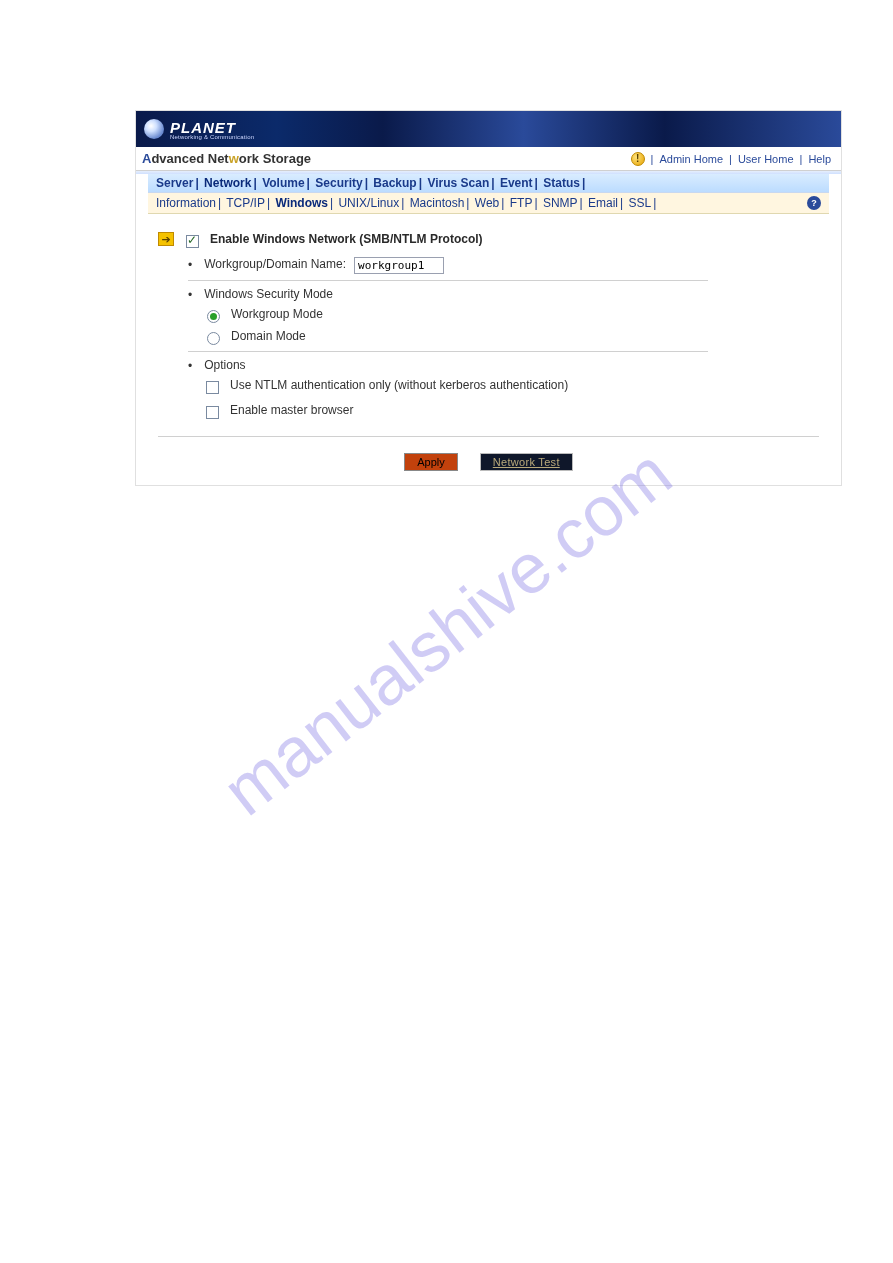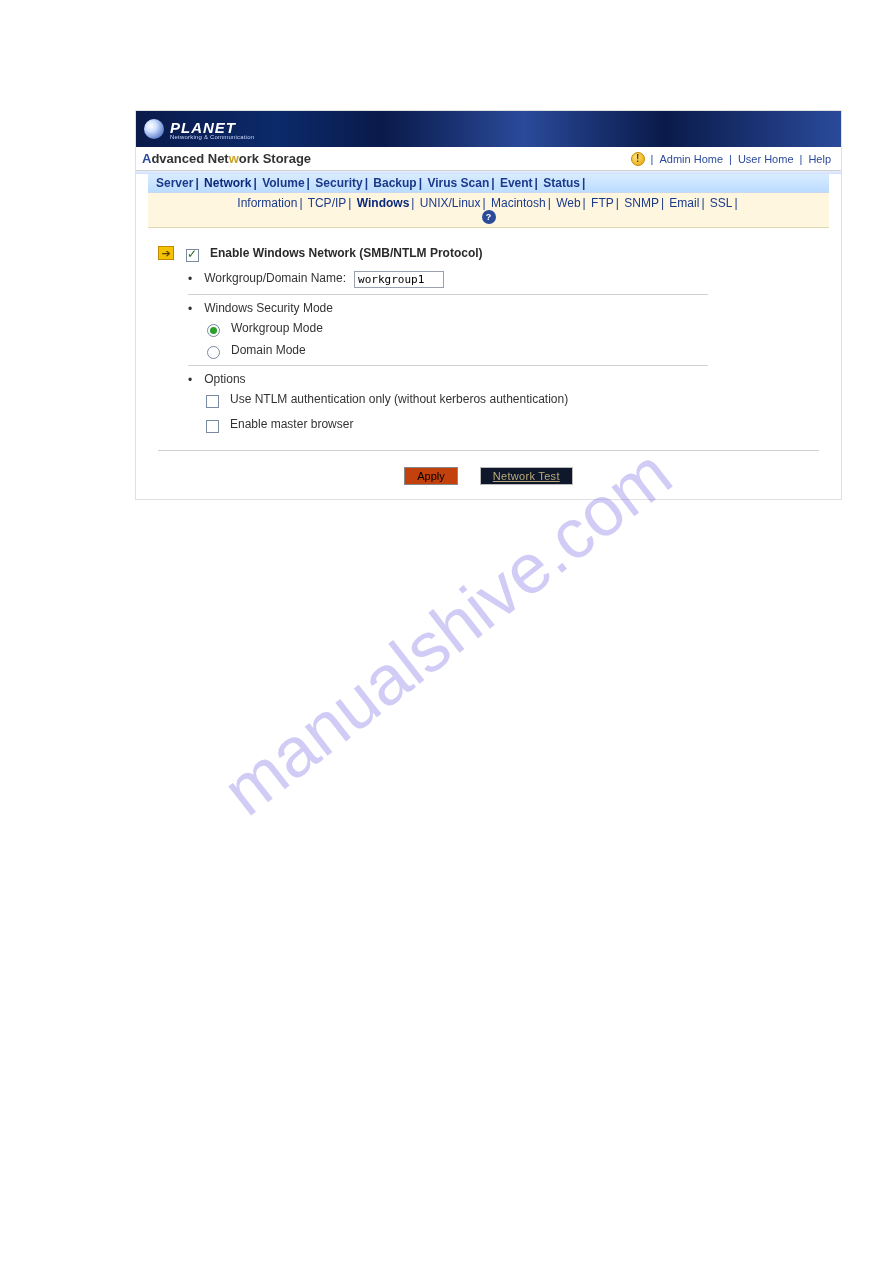--- a/index.html
+++ b/index.html
@@ -56,21 +56,21 @@
   .grad-line { height:3px; background:linear-gradient(180deg,#e6eefc,#cfe0ff); }
   .panel { background:#fff; padding:0; }
   .tabs1 {
     background:linear-gradient(180deg,#d9ecff,#bcdcff);
     padding:2px 8px; font-size:12px; color:#1a3a8a; font-weight:bold;
     border-bottom:1px solid #c8d8f0;
   }
   .tabs2 {
     background:#fff6e0; padding:3px 8px; font-size:12px; color:#1a3a8a;
     border-bottom:1px solid #e0d8b0;
-    display:flex; align-items:center; justify-content:space-between;flex-direction:column;
+    display:flex; align-items:center; justify-content:space-between;
   }
   .tabs a { color:#1a3a8a; text-decoration:none; }
   .tabs .cur { font-weight:bold; color:#0a2a7a; }
   .tabs .bar { color:#1a3a8a; padding:0 2px; }
   .help-icon { width:14px; height:14px; border-radius:50%; background:#2a4a9a; color:#fff; font-size:9px; font-weight:bold; display:inline-flex; align-items:center; justify-content:center; }
   .content { padding:12px 10px 14px 10px; }
   .row { display:flex; align-items:flex-start; gap:8px; margin-top:6px; }
   .arrow-box { width:16px; height:14px; background:#f5c200; border:1px solid #c08a00; display:flex; align-items:center; justify-content:center; color:#5a4200; font-size:11px; }
   .ck { appearance:none; width:13px; height:13px; border:1px solid #7a8aa0; background:#fff; display:inline-block; position:relative; }
   .ck:checked::after { content:"✓"; position:absolute; top:-3px; left:0; font-size:12px; color:#2a6a2a; }

